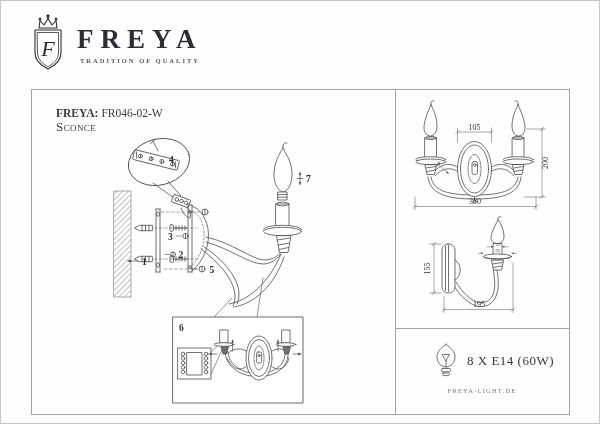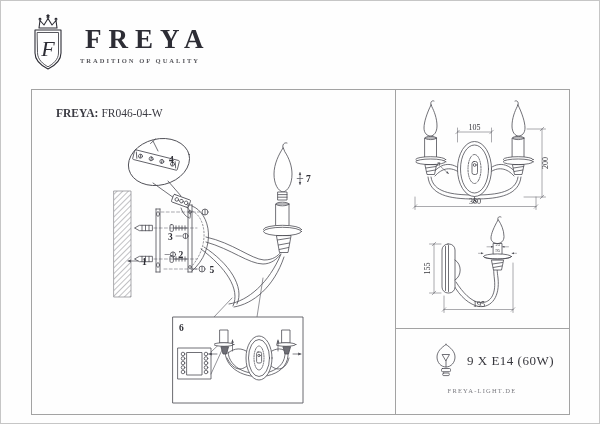--- a/index.html
+++ b/index.html
@@ -2,21 +2,21 @@
 <html><head>
 <meta charset="utf-8">
 <style>
   html,body{margin:0;padding:0;background:#fff;}
   body{width:600px;height:424px;font-family:"Liberation Serif",serif;}
   .page{position:relative;width:600px;height:424px;box-sizing:border-box;
         border:1px solid #c6c6c6;background:#fefefe;overflow:hidden;}
 
   
   .logo{position:absolute;left:25px;top:12px;width:44px;height:58px;}
-  .brand{position:absolute;left:84px;top:23px;font-size:27px;font-weight:700;
+  .brand{position:absolute;left:76px;top:23px;font-size:27px;font-weight:700;
          letter-spacing:7px;color:#2d2d35;}
   .tagline{position:absolute;left:79px;top:56px;font-size:6.5px;letter-spacing:2px;
            color:#57575c;font-weight:600;}
   .title{position:absolute;left:213px;top:29px;font-size:26px;letter-spacing:3.5px;
          color:#2a2a32;}
 
   
   .main-box{position:absolute;left:30px;top:88px;width:539px;height:326px;
             border:1px solid #a3a3a3;box-sizing:border-box;}
   .v-divider{position:absolute;left:394px;top:88px;width:1px;height:326px;background:#a3a3a3;}
@@ -60,25 +60,26 @@
   </div>
   <div class="brand">FREYA</div>
   <div class="tagline">TRADITION OF QUALITY</div>
 
   <div class="main-box"></div>
   <div class="v-divider"></div>
   <div class="h-divider"></div>
 
   <div class="model-block">
     <div>
-      <span class="model-label">FREYA:</span><span class="model-value">FR046-04-W</span>
+      <span class="model-label">FREYA:</span><span class="model-value">FR046-02-W</span>
     </div>
+    <div class="ptype">Sconce</div>
   </div>
 
-  <div class="spec-text">9 X E14 (60W)</div>
+  <div class="spec-text">8 X E14 (60W)</div>
   <div class="website">FREYA-LIGHT.DE</div>
 
   <svg class="art" viewBox="0 0 600 424">
     <defs>
       <pattern id="hatch" width="4" height="4" patternUnits="userSpaceOnUse" patternTransform="rotate(45)">
         <rect width="4" height="4" fill="#ffffff"></rect>
         <line x1="0" y1="0" x2="0" y2="4" stroke="#8d8d93" stroke-width="1.1"></line>
       </pattern>
       <marker id="ar" viewBox="0 0 10 10" refX="8" refY="5" markerWidth="5" markerHeight="5" orient="auto-start-reverse">
         <path d="M0,1 L9,5 L0,9 Z" fill="#4c4c54" stroke="none"></path>

